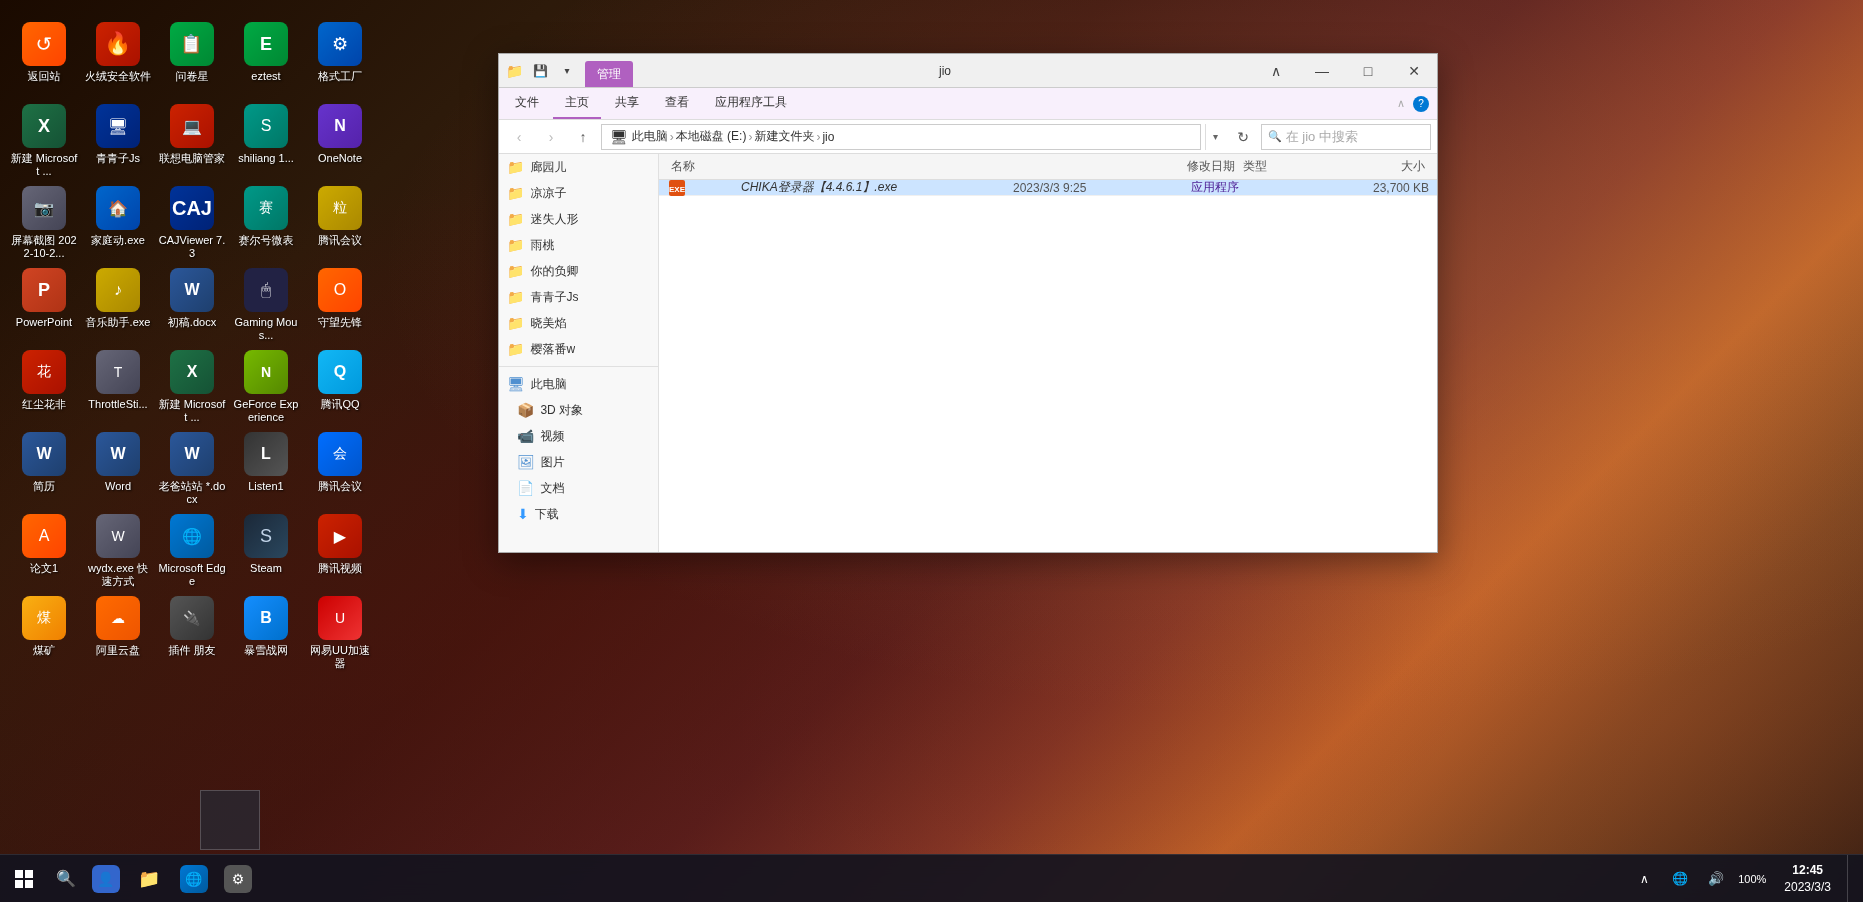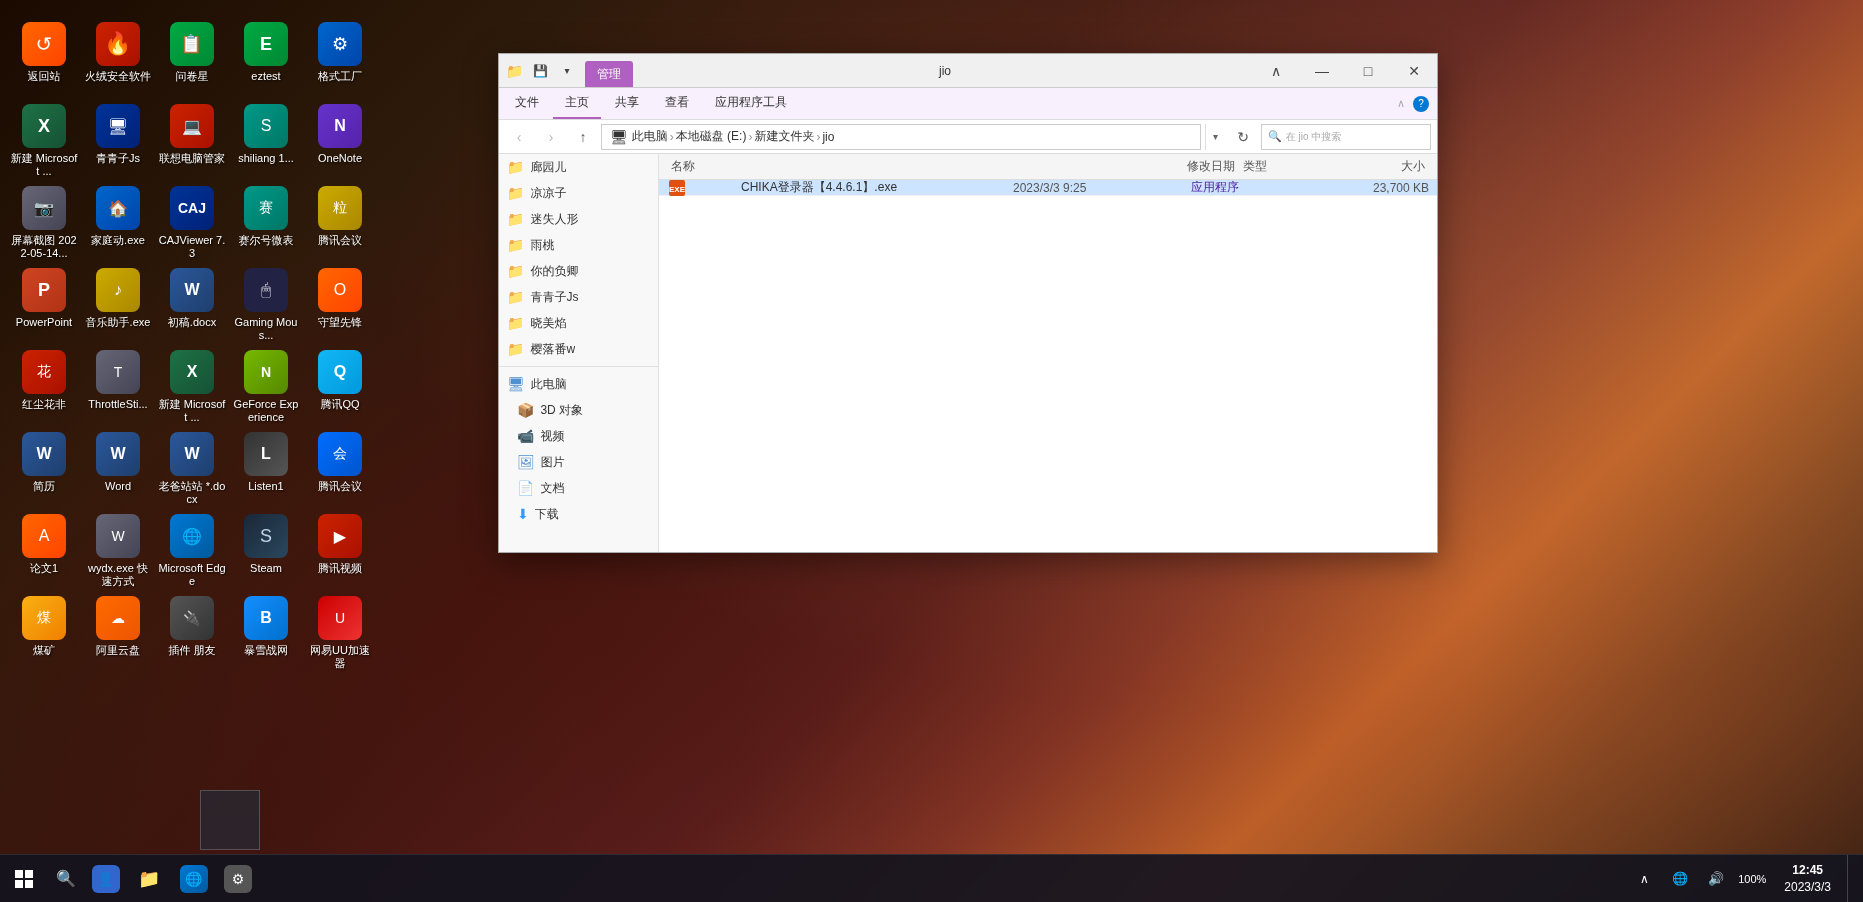--- a/index.html
+++ b/index.html
@@ -443,21 +443,21 @@
       height: 16px;
       padding: 0 8px;
       font-size: 12px;
       color: #333;
       cursor: pointer;
       border-bottom: 1px solid #f0f0f0;
       gap: 48px;
     }
     .file-row.selected { background: #cce4ff; }
     .file-row .file-icon { width: 20px; height: 20px; margin-right: 6px; display: flex; align-items: center; justify-content: center; font-size: 14px; }
-    .file-row .file-name { flex: 1; overflow: hidden; text-overflow: ellipsis; white-space: nowrap; }
+    .file-row .file-name { flex: 1; overflow: hidden; text-overflow: ellipsis; white-space: nowrap; font-style: italic; }
     .file-row .file-date { width: 130px; color: #555; }
     .file-row .file-type { width: 100px; color: #4c1d95; }
     .file-row .file-size { width: 90px; color: #555; text-align: right; }
 
     
     #fe-statusbar {
       height: 26px;
       background: #f5f5f5;
       border-top: 1px solid #ddd;
       display: flex;
@@ -592,31 +592,31 @@
           <span style="color:#fff;font-size:16px;font-weight:bold;">N</span>
         </div>
       <div class="icon-label">OneNote</div>
     </div>
 
     <div class="desktop-icon">
       <div class="icon-img ic-gray">
           <span style="color:#fff;font-size:16px;">📷</span>
         </div>
       <div class="icon-label">屏幕截图
-2022-05-14...</div>
+2022-10-2...</div>
     </div>
     <div class="desktop-icon">
       <div class="icon-img ic-blue">
           <span style="color:#fff;font-size:16px;">🏠</span>
         </div>
       <div class="icon-label">家庭动.exe</div>
     </div>
     <div class="desktop-icon">
       <div class="icon-img ic-darkblue">
-          <span style="color:#fff;font-size:14px;font-weight:bold;">CAJ</span>
+          <span style="color:#fff;font-size:20px;font-weight:bold;">CAJ</span>
         </div>
       <div class="icon-label">CAJViewer
 7.3</div>
     </div>
     <div class="desktop-icon">
       <div class="icon-img ic-teal">
           <span style="color:#fff;font-size:14px;">赛</span>
         </div>
       <div class="icon-label">赛尔号微表</div>
     </div>
@@ -858,21 +858,21 @@
         <span class="path-part">新建文件夹</span>
         <span class="path-separator"> › </span>
         <span class="path-part">jio</span>
       </div>
 
       <div class="addr-dropdown">▾</div>
       <div id="fe-refresh">↻</div>
 
       <div id="fe-search">
         <span style="color:#aaa;">🔍</span>
-        <span style="color:#aaa;font-size:10px;">在 jio 中搜索</span>
+        <span style="color:#aaa;font-size:13px;">在 jio 中搜索</span>
       </div>
     </div>
 
     <div id="fe-main">
 
       <div id="fe-sidebar">
         <div class="sidebar-item">
           <span class="sidebar-icon folder-yellow">📁</span>
           <span class="sidebar-label">廊园儿</span>
         </div>

